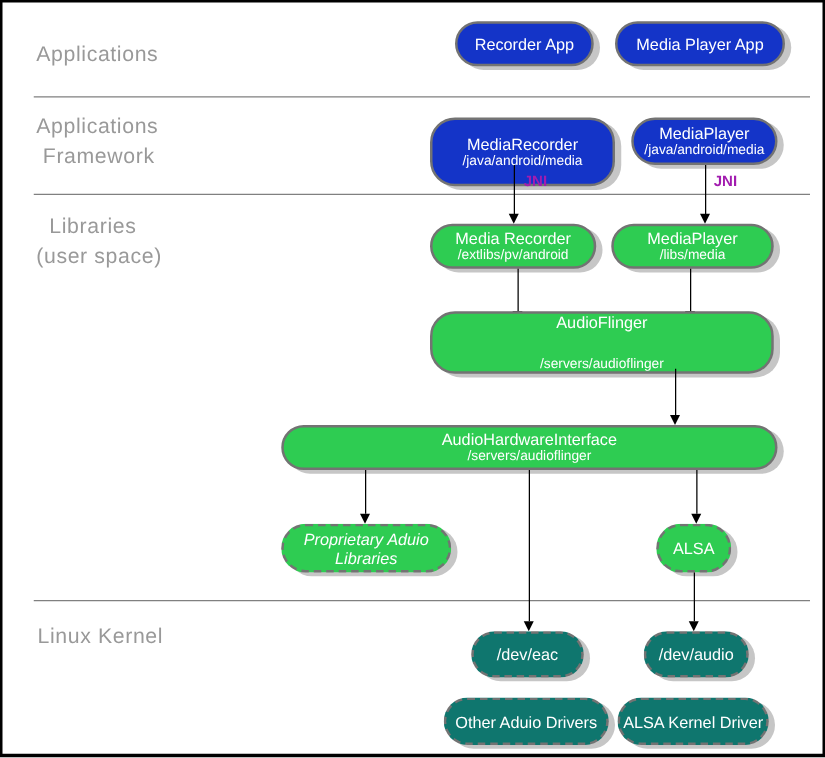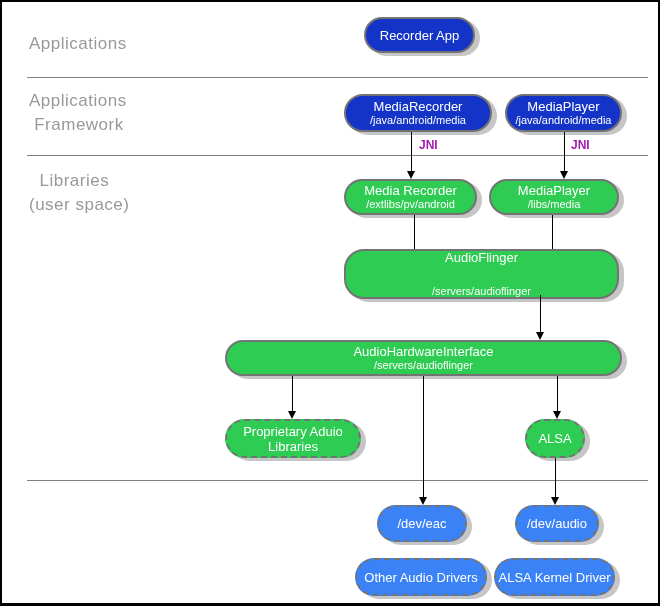--- a/index.html
+++ b/index.html
@@ -16,50 +16,54 @@
   .node{
     position:absolute;box-sizing:border-box;border:2px solid #737373;
     border-radius:20px;display:flex;flex-direction:column;align-items:center;
     justify-content:center;color:#fff;text-align:center;
     box-shadow:5px 3px 0 #c6c6c6;
   }
   .node .nlabel{font-size:13px;line-height:15px;}
   .node .npath{font-size:11px;line-height:13px;}
   .blue{background:#1434c8;}
   .green{background:#2ecc52;}
-  .red{background:#3b82f6;}
+  .red{background:#0f766e;}
   .dashed{border-style:dashed;}
   .vline{position:absolute;width:0;border-left:1px solid #000;}
   .arrow{
     position:absolute;width:0;height:0;
     border-left:4px solid transparent;border-right:4px solid transparent;
     border-top:8px solid #000;
   }
   .jni{position:absolute;color:#a21caf;font-size:12px;font-weight:bold;}
 </style>
 </head>
 <body>
 
 <div class="canvas">
 
   <div class="section-label" style="left:27px;top:30px;">Applications</div>
   <div class="section-label" style="left:27px;top:87px;">Applications
  Framework</div>
   <div class="section-label" style="left:27px;top:167px;">  Libraries
 (user space)</div>
+  <div class="section-label" style="left:28px;top:495px;">Linux Kernel</div>
 
   <div class="sep" style="top:75px;"></div>
   <div class="sep" style="top:153px;"></div>
   <div class="sep" style="top:478px;"></div>
 
   <div class="node blue" style="left:362px;top:15px;width:111px;height:36px;">
     <span class="nlabel">Recorder App</span>
   </div>
+  <div class="node blue" style="left:490px;top:15px;width:136px;height:36px;">
+    <span class="nlabel">Media Player App</span>
+  </div>
 
-  <div class="node blue" style="left:342px;top:92px;width:148px;height:38px;">
+  <div class="node blue" style="left:342px;top:92px;width:148px;height:55px;">
     <span class="nlabel">MediaRecorder</span>
     <span class="npath">/java/android/media</span>
   </div>
   <div class="node blue" style="left:503px;top:92px;width:117px;height:38px;">
     <span class="nlabel">MediaPlayer</span>
     <span class="npath">/java/android/media</span>
   </div>
 
   <div class="vline" style="left:409px;top:130px;height:40px;"></div>
   <div class="arrow" style="left:405px;top:169px;"></div>
@@ -98,37 +102,37 @@
 
   <div class="vline" style="left:290px;top:374px;height:35px;"></div>
   <div class="arrow" style="left:286px;top:409px;"></div>
 
   <div class="vline" style="left:421px;top:374px;height:121px;"></div>
   <div class="arrow" style="left:417px;top:495px;"></div>
 
   <div class="vline" style="left:555px;top:374px;height:35px;"></div>
   <div class="arrow" style="left:551px;top:409px;"></div>
 
-  <div class="node green dashed" style="left:223px;top:417px;width:136px;height:39px;">
+  <div class="node green dashed" style="left:223px;top:417px;width:136px;height:39px;font-style:italic;">
     <span class="nlabel">Proprietary Aduio</span>
     <span class="nlabel">Libraries</span>
   </div>
   <div class="node green dashed" style="left:523px;top:417px;width:60px;height:39px;">
     <span class="nlabel">ALSA</span>
   </div>
 
   <div class="vline" style="left:553px;top:456px;height:39px;"></div>
   <div class="arrow" style="left:549px;top:495px;"></div>
 
   <div class="node red dashed" style="left:375px;top:503px;width:90px;height:37px;">
     <span class="nlabel">/dev/eac</span>
   </div>
   <div class="node red dashed" style="left:513px;top:503px;width:84px;height:37px;">
     <span class="nlabel">/dev/audio</span>
   </div>
   <div class="node red dashed" style="left:353px;top:556px;width:132px;height:38px;">
-    <span class="nlabel">Other Audio Drivers</span>
+    <span class="nlabel">Other Aduio Drivers</span>
   </div>
   <div class="node red dashed" style="left:492px;top:556px;width:121px;height:38px;">
     <span class="nlabel">ALSA Kernel Driver</span>
   </div>
 
 </div>
 
 </body></html>

